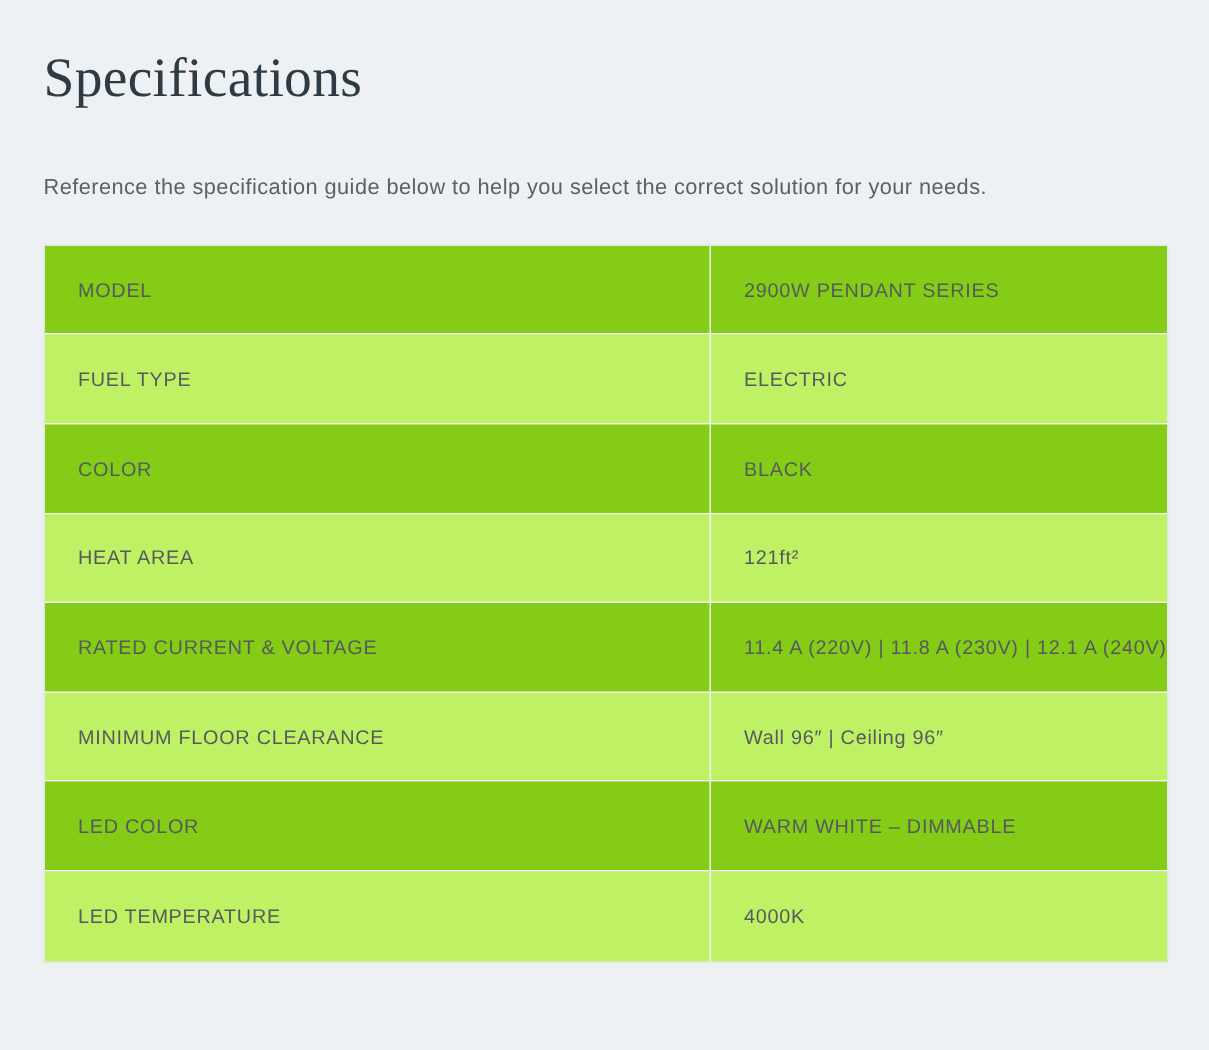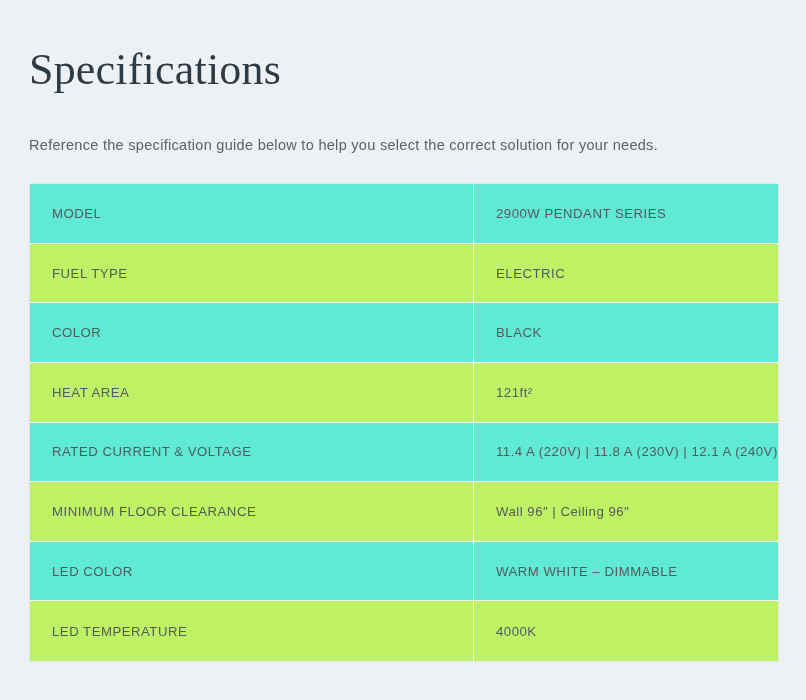--- a/index.html
+++ b/index.html
@@ -11,24 +11,24 @@
     height: 700px;
     overflow: hidden;
     background: #edf1f3;
     font-family: "Liberation Sans", sans-serif;
   }
   .content {
     padding: 0 27px 0 29px;
   }
   .page-title {
     margin: 0;
-    padding-top: 47px;
+    padding-top: 34px;
     font-family: "Liberation Serif", serif;
     font-weight: 500;
-    font-size: 44px;
+    font-size: 37px;
     line-height: 1.05;
     color: #2e3b44;
     letter-spacing: 0.2px;
   }
   .section-description {
     margin: 42px 0 0 0;
     font-size: 14.5px;
     line-height: 1.45;
     letter-spacing: 0.3px;
     color: #5d6165;
@@ -41,21 +41,21 @@
   }
   .spec-row {
     display: flex;
     height: 59.6px;
     box-sizing: border-box;
     border-bottom: 1px solid #f5f7f8;
   }
   .spec-row:last-child {
     border-bottom: none;
   }
-  .spec-row.odd  { background: #5eead4; }
+  .spec-row.odd  { background: #84cc16; }
   .spec-row.even { background: #bef264; }
   .cell {
     display: flex;
     align-items: center;
     box-sizing: border-box;
     padding-left: 22px;
     padding-right: 8px;
     font-size: 13.2px;
     letter-spacing: 0.5px;
     color: #565a5e;

